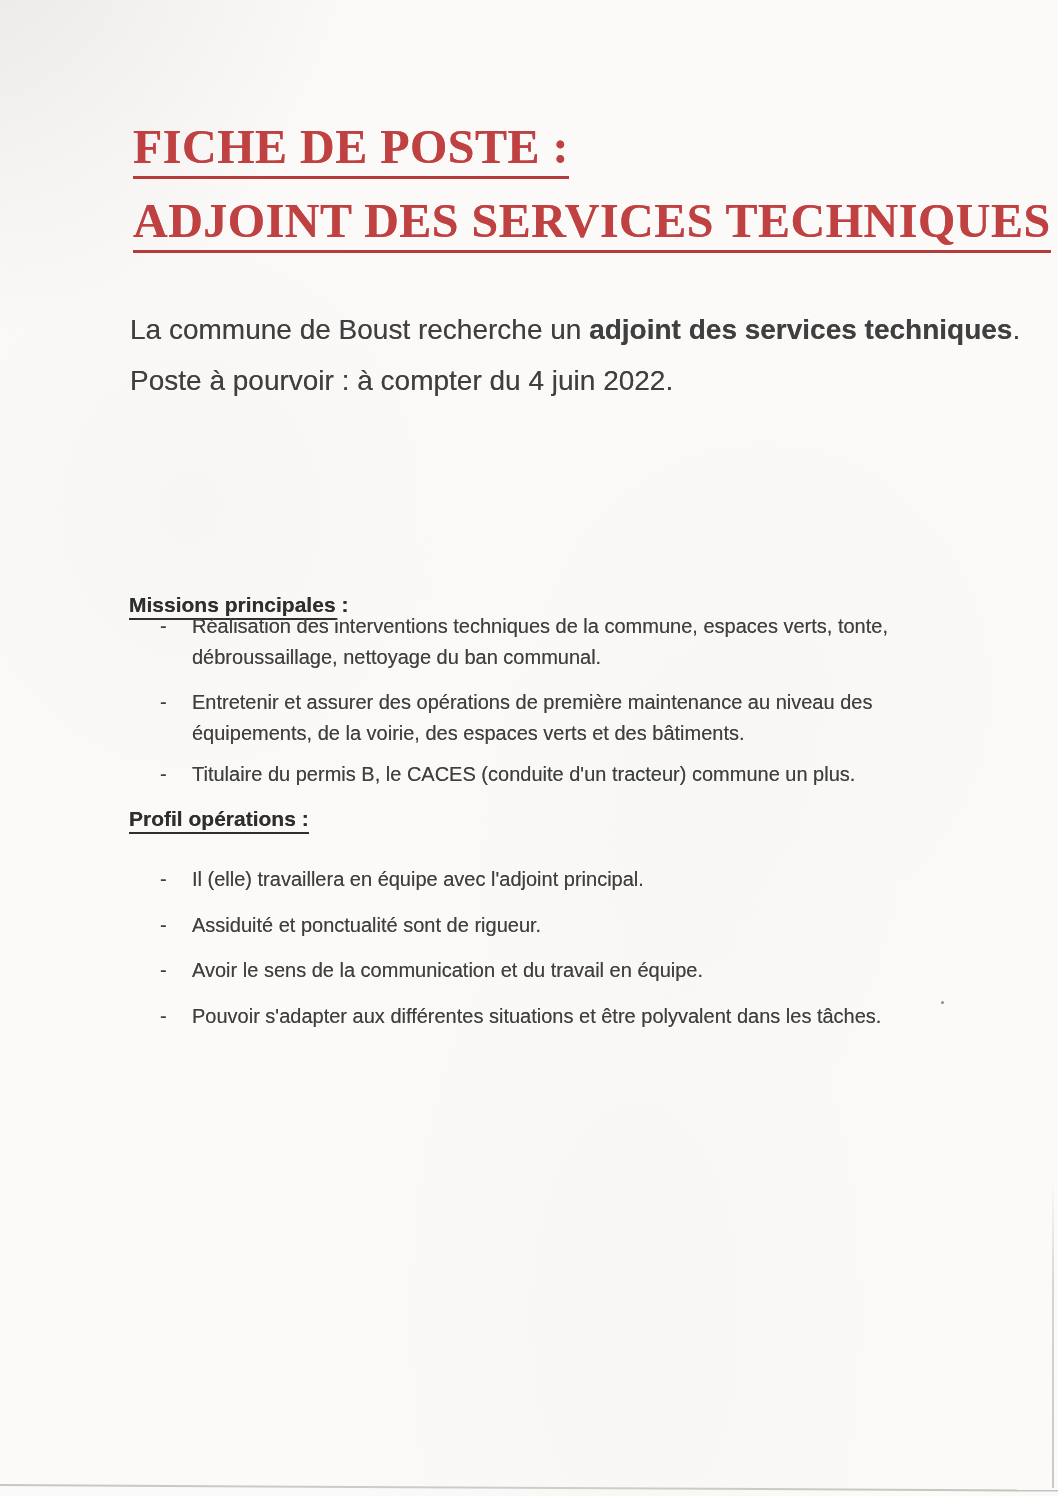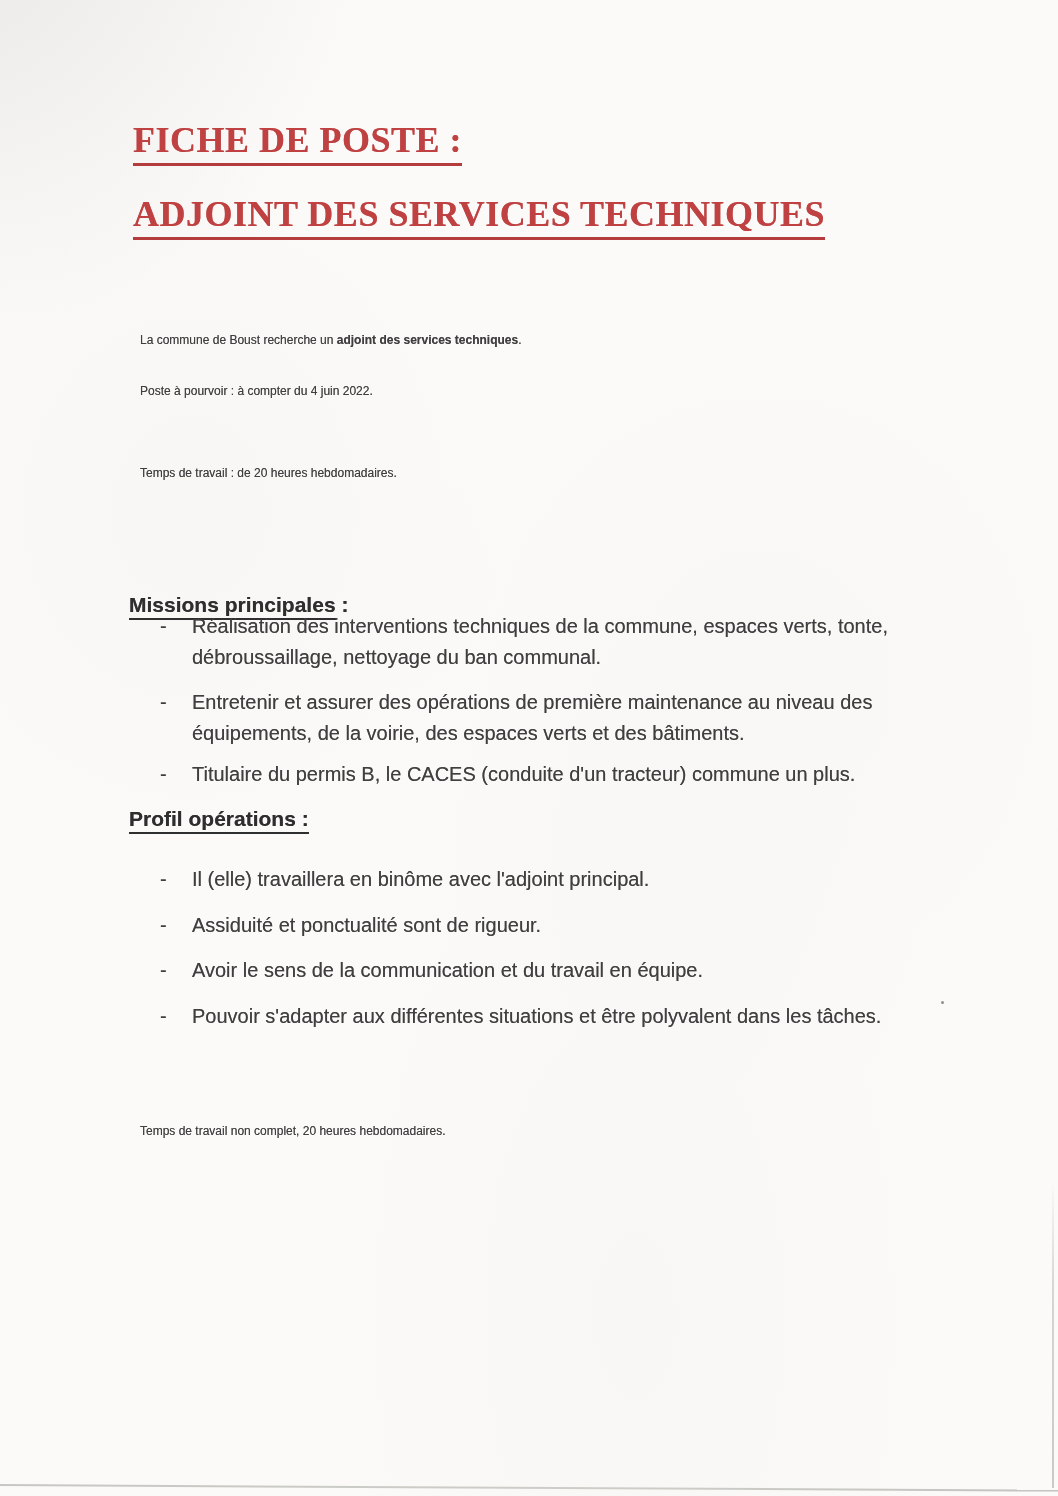--- a/index.html
+++ b/index.html
@@ -22,40 +22,40 @@
     font-family: "Liberation Sans", "DejaVu Sans", sans-serif;
     color: #3f3f3f;
   }
   
   .doc-heading {
     position: absolute;
     left: 133px;
     margin: 0;
     font-family: "Liberation Serif", "DejaVu Serif", serif;
     font-weight: bold;
-    font-size: 36px;
+    font-size: 48px;
     line-height: 1.05;
     color: #bf4141;
     letter-spacing: 0.5px;
     white-space: nowrap;
     text-shadow: 0 0 0.6px rgba(191,65,65,0.75);
   }
   .doc-heading .u {
     border-bottom: 3px solid #b53c3c;
     padding-bottom: 3px;
   }
   .h1-pos { top: 122px; }
   .h2-pos { top: 196px; }
 
   
   .body-par {
     position: absolute;
     left: 130px;
-    margin: 10px;
-    font-size: 12px;
+    margin: 0;
+    font-size: 28px;
     line-height: 30px;
     white-space: nowrap;
     text-shadow: 0 0 0.5px rgba(63,63,63,0.65);
   }
   .p1-pos { top: 315px; }
   .p2-pos { top: 366px; }
   .p3-pos { top: 448px; }
   .p4-pos { top: 1106px; }
   .p5-pos { top: 1156px; }
   .p6-pos { top: 1211px; }
@@ -141,57 +141,55 @@
 <div class="page">
 
   <h1 class="doc-heading h1-pos"><span class="u">FICHE DE POSTE :</span></h1>
 
   <h2 class="doc-heading h2-pos"><span class="u">ADJOINT DES SERVICES TECHNIQUES</span></h2>
 
   <p class="body-par p1-pos"><span>La commune de Boust recherche un </span><strong>adjoint des services techniques</strong><span>.</span></p>
 
   <p class="body-par p2-pos">Poste à pourvoir : à compter du 4 juin 2022.</p>
 
-  <p class="body-par p3-pos">Temps de travail : de 20 heures hebdomadaires.</p>
 
   <h3 class="sec-heading h3-pos"><span class="hu">Missions principales</span><span> :</span></h3>
 
   <div class="bullet b1-pos">
     <span class="dash">-</span>
     <span class="btext">Réalisation des interventions techniques de la commune, espaces verts, tonte, débroussaillage, nettoyage du ban communal.</span>
   </div>
   <div class="bullet b2-pos">
     <span class="dash">-</span>
     <span class="btext">Entretenir et assurer des opérations de première maintenance au niveau des équipements, de la voirie, des espaces verts et des bâtiments.</span>
   </div>
   <div class="bullet b3-pos">
     <span class="dash">-</span>
     <span class="btext">Titulaire du permis B, le CACES (conduite d'un tracteur) commune un plus.</span>
   </div>
 
   <h4 class="sec-heading h4-pos"><span class="hu">Profil opérations :</span></h4>
 
   <div class="bullet pb1-pos">
     <span class="dash">-</span>
-    <span class="btext">Il (elle) travaillera en binôme avec l'adjoint principal.</span>
+    <span class="btext">Il (elle) travaillera en équipe avec l'adjoint principal.</span>
   </div>
   <div class="bullet pb2-pos">
     <span class="dash">-</span>
     <span class="btext">Assiduité et ponctualité sont de rigueur.</span>
   </div>
   <div class="bullet pb3-pos">
     <span class="dash">-</span>
     <span class="btext">Avoir le sens de la communication et du travail en équipe.</span>
   </div>
   <div class="bullet pb4-pos">
     <span class="dash">-</span>
     <span class="btext">Pouvoir s'adapter aux différentes situations et être polyvalent dans les tâches.</span>
   </div>
 
-  <p class="body-par p4-pos">Temps de travail non complet, 20 heures hebdomadaires.</p>
 
 
 
   <div class="dot-artifact"></div>
   <div class="paper-edge-bottom"></div>
   <div class="paper-edge-right"></div>
 
 </div>
 
 </body></html>

